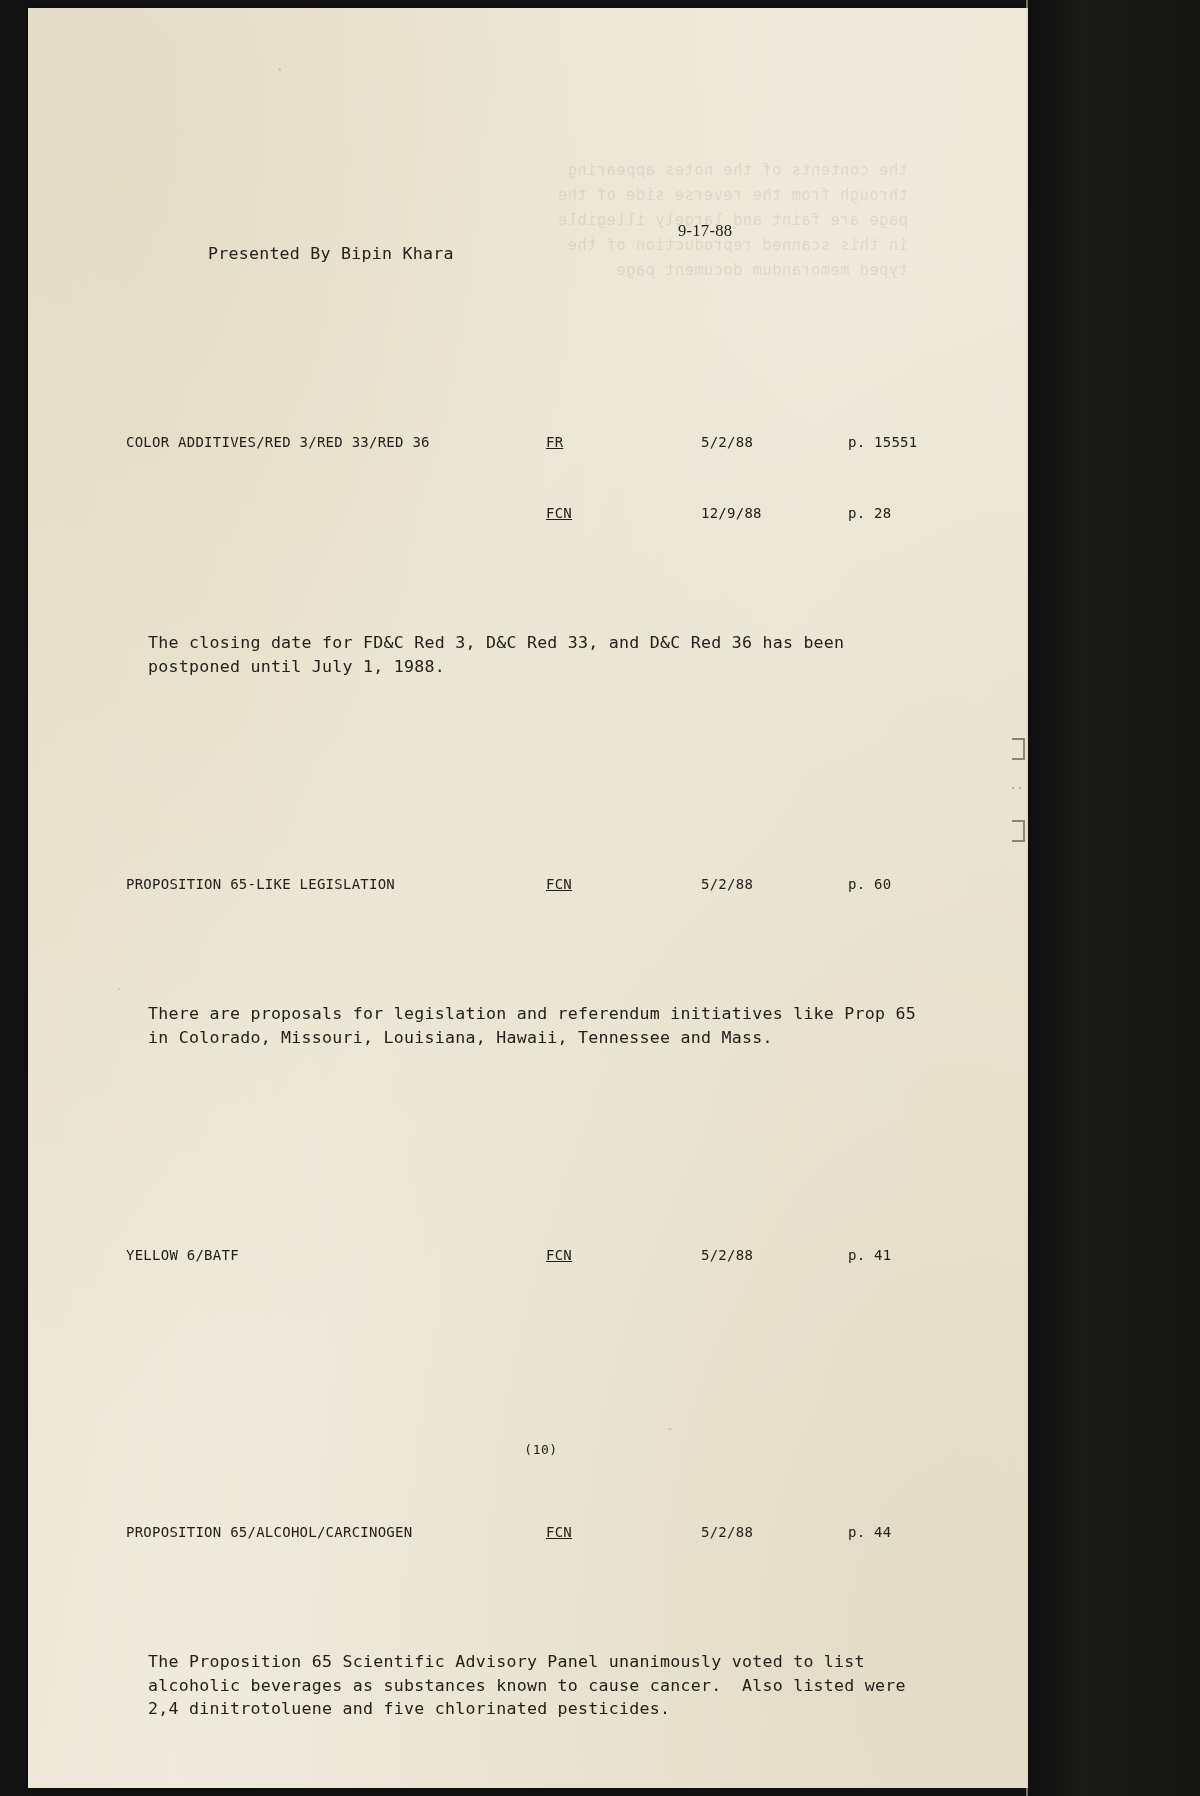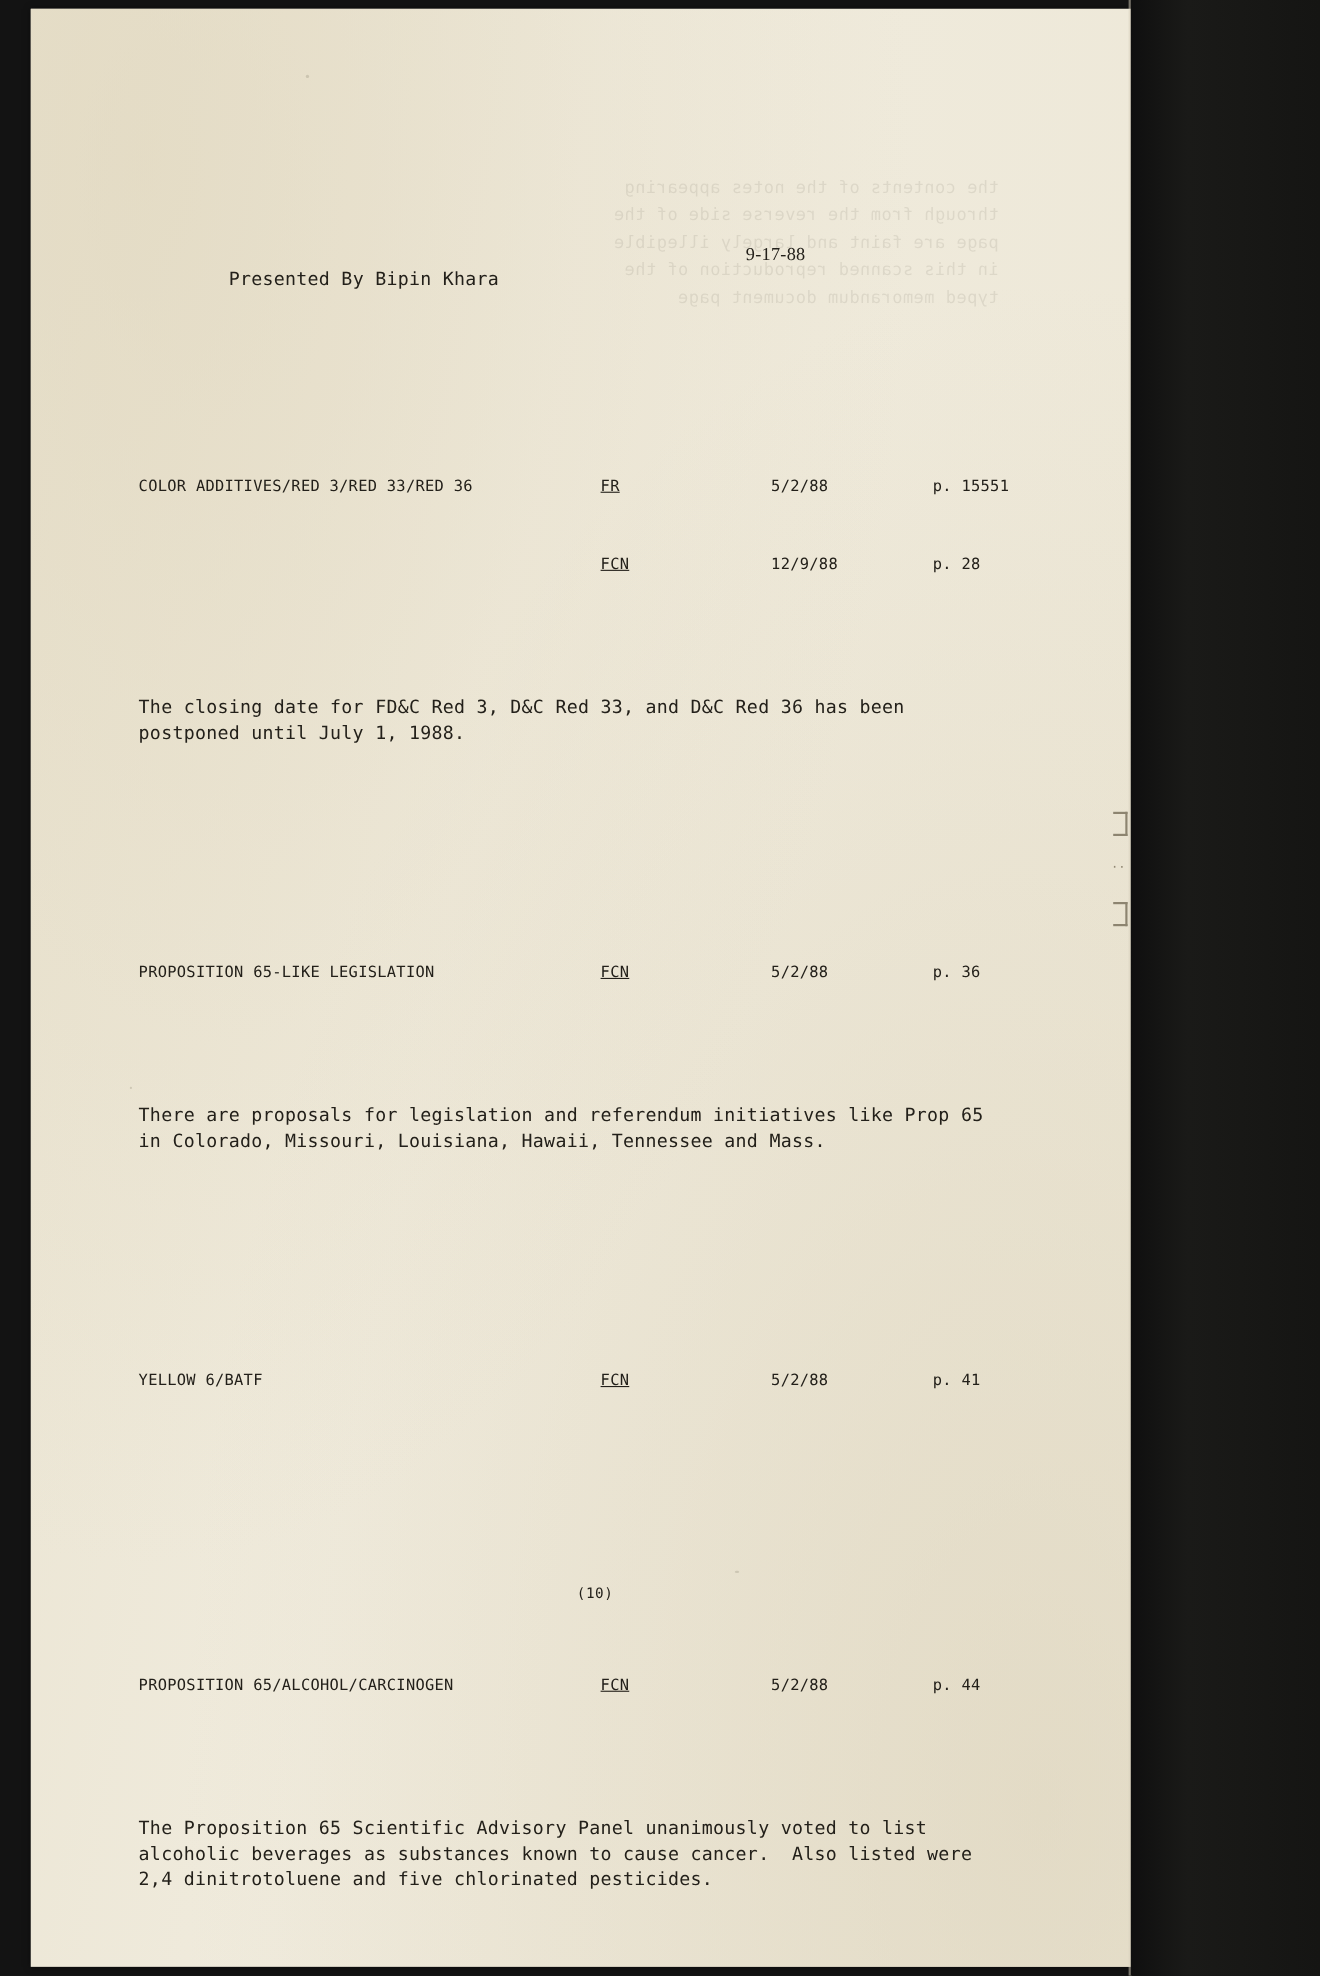--- a/index.html
+++ b/index.html
@@ -106,21 +106,21 @@
     line-height: 23.5px;
     letter-spacing: 0.25px;
     white-space: pre;
   }
   .row { position: relative; height: 23.5px; }
   .hdr { font-size: 14px; }
   .col-title { position: absolute; left: 0; top: 0; }
   .col-src   { position: absolute; left: 420px; top: 0; text-decoration: underline; }
   .col-date  { position: absolute; left: 552px; top: 0; margin-left: 23px; }
   .col-page  { position: absolute; left: 722px; top: 0; }
-  .body-text { white-space: pre-wrap; }
+  .body-text { white-space: pre-wrap; margin-left: 22px; }
   .spacer-s { height: 12px; }
   .spacer-m { height: 24px; }
   .spacer-l { height: 30px; }
   .presented {
     position: relative;
     height: 24px;
   }
   .presented .right { position: absolute; left: 552px; top: 0; font-family: Liberation Serif, serif; }
   .pagenum {
     position: absolute;
@@ -173,21 +173,21 @@
       <div class="body-text">The closing date for FD&amp;C Red 3, D&amp;C Red 33, and D&amp;C Red 36 has been
 postponed until July 1, 1988.</div>
 
       <div class="spacer-l"></div>
 
       
       <div class="row hdr">
         <span class="col-title">PROPOSITION 65-LIKE LEGISLATION</span>
         <span class="col-src">FCN</span>
         <span class="col-date">5/2/88</span>
-        <span class="col-page">p. 36</span>
+        <span class="col-page">p. 60</span>
       </div>
       <div class="spacer-s"></div>
       <div class="body-text">There are proposals for legislation and referendum initiatives like Prop 65
 in Colorado, Missouri, Louisiana, Hawaii, Tennessee and Mass.</div>
 
       <div class="spacer-l"></div>
 
       
       <div class="row hdr">
         <span class="col-title">YELLOW 6/BATF</span>

